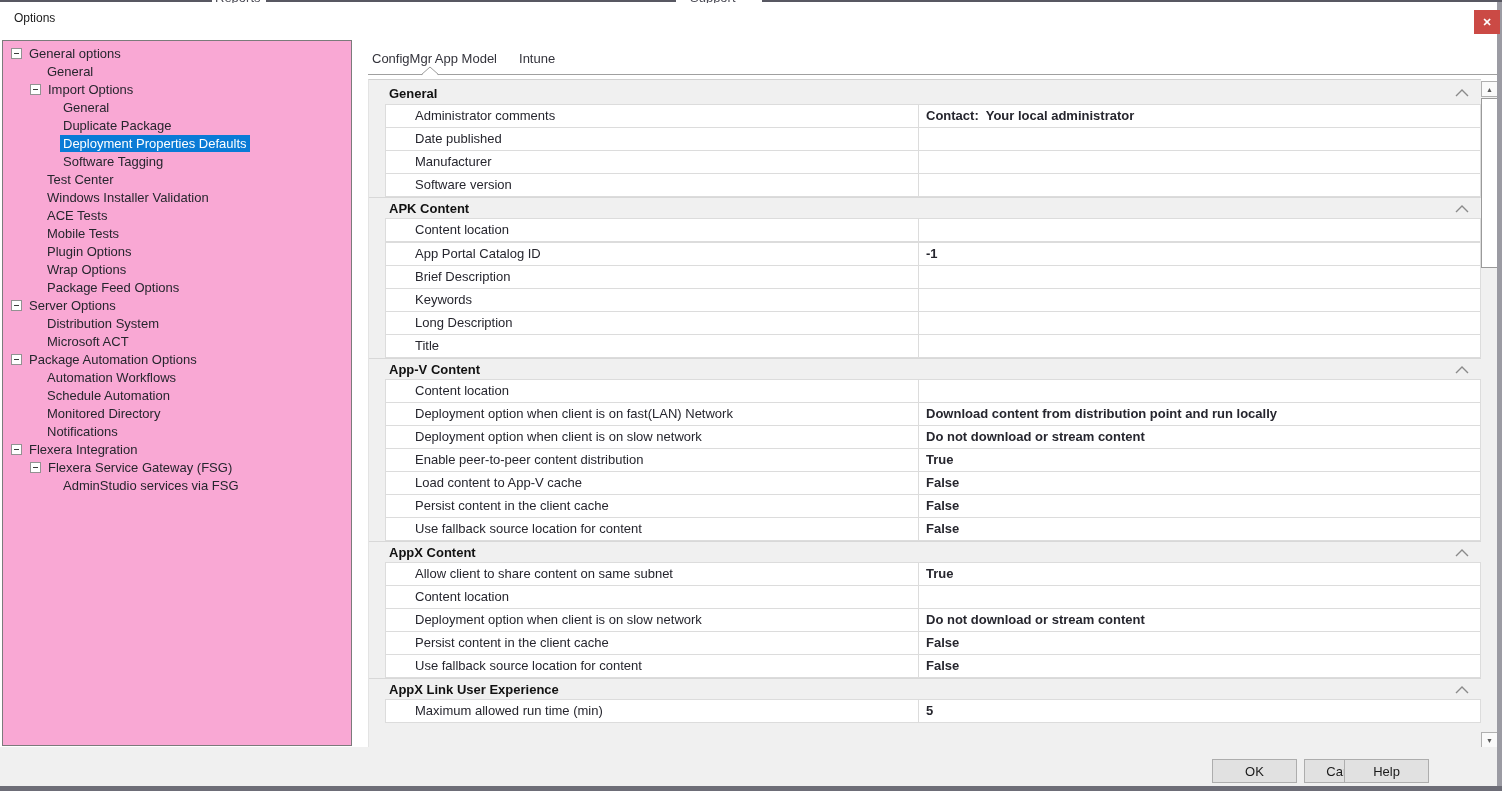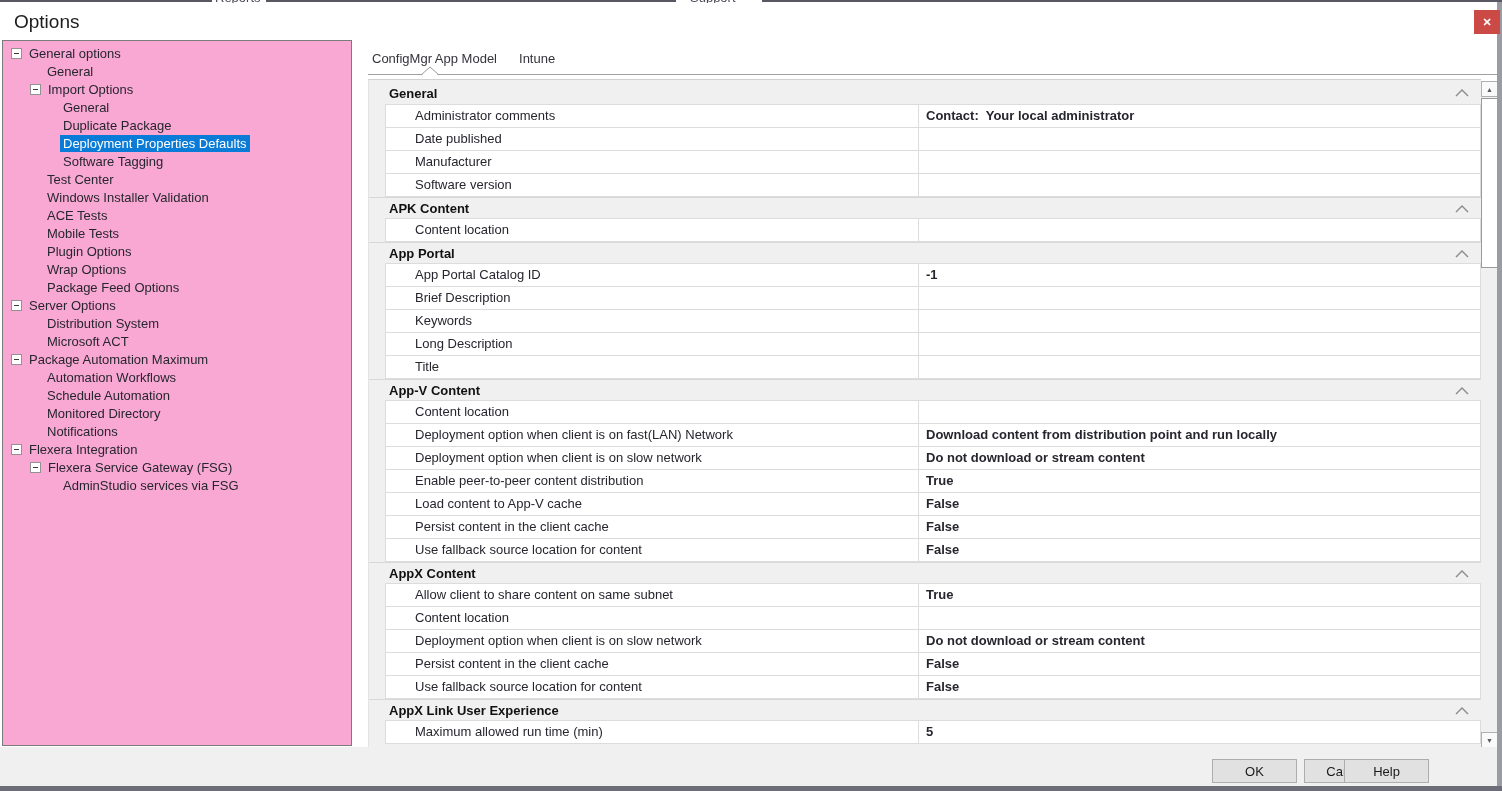--- a/index.html
+++ b/index.html
@@ -7,21 +7,21 @@
               font-family:"Liberation Sans", sans-serif; color:#26262e; }
 
   
   .top-sliver { position:absolute; left:0; top:0; width:1502px; height:3px; overflow:hidden; z-index:30; }
   .sliver-seg { position:absolute; top:0; height:2px; background:#585862; }
   .sliver-word { position:absolute; top:-10px; font-size:13px; color:#4b4b55; }
   .right-strip { position:absolute; left:1497px; top:0; width:5px; height:791px; background:#9b9ba3; z-index:25; }
   .bottom-strip { position:absolute; left:0; top:786px; width:1502px; height:5px; background:#6d6d77; z-index:26; }
 
   
-  .dlg-title { position:absolute; left:14px; top:11px; font-size:19px; color:#1c1c1c;text-align:right; }
+  .dlg-title { position:absolute; left:14px; top:11px; font-size:12px; color:#1c1c1c;text-align:right; }
   .close-btn { position:absolute; left:1474px; top:10px; width:26px; height:24px; background:#cb4a45;
                color:#fff; font-size:11px; font-weight:bold; display:flex; align-items:center;
                justify-content:center; z-index:40; cursor:default; }
 
   
   .tree-panel { position:absolute; left:2px; top:40px; width:350px; height:706px;
                 border:1px solid #7b7b7b; background:#f9a8d4; padding-top:3px;
                 font-size:13px; overflow:hidden; }
   .tree-item { height:18px; display:flex; align-items:center; white-space:nowrap; cursor:default; }
   .expander { width:11px; height:11px; border:1px solid #929292; background:#fff; flex:0 0 11px;
@@ -134,21 +134,21 @@
       <span class="tree-label">Server Options</span>
     </div>
     <div class="tree-item" style="padding-left: 41px;">
       <span class="tree-label">Distribution System</span>
     </div>
     <div class="tree-item" style="padding-left: 41px;">
       <span class="tree-label">Microsoft ACT</span>
     </div>
     <div class="tree-item" style="padding-left: 8px;">
       <span class="expander"></span>
-      <span class="tree-label">Package Automation Maximum</span>
+      <span class="tree-label">Package Automation Options</span>
     </div>
     <div class="tree-item" style="padding-left: 41px;">
       <span class="tree-label">Automation Workflows</span>
     </div>
     <div class="tree-item" style="padding-left: 41px;">
       <span class="tree-label">Schedule Automation</span>
     </div>
     <div class="tree-item" style="padding-left: 41px;">
       <span class="tree-label">Monitored Directory</span>
     </div>
@@ -208,26 +208,20 @@
       <span class="chev"><svg width="14" height="8">
           <polyline points="1,7 7,1 13,7" fill="none" stroke="#8a8a8a" stroke-width="1.4"></polyline>
         </svg></span>
     </div>
     <div class="rows-wrap">
       <div class="prop-row">
         <div class="cell-name">Content location</div>
         <div class="cell-value"></div>
       </div>
     </div>
-    <div class="section-header">
-      <span>App Portal</span>
-      <span class="chev"><svg width="14" height="8">
-          <polyline points="1,7 7,1 13,7" fill="none" stroke="#8a8a8a" stroke-width="1.4"></polyline>
-        </svg></span>
-    </div>
     <div class="rows-wrap">
       <div class="prop-row">
         <div class="cell-name">App Portal Catalog ID</div>
         <div class="cell-value">-1</div>
       </div>
       <div class="prop-row">
         <div class="cell-name">Brief Description</div>
         <div class="cell-value"></div>
       </div>
       <div class="prop-row">

